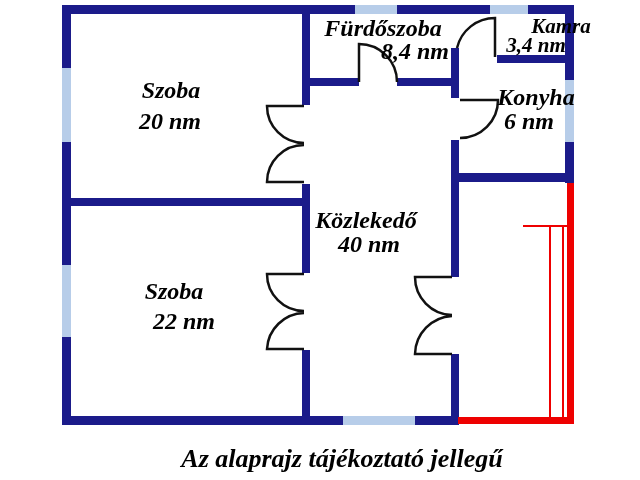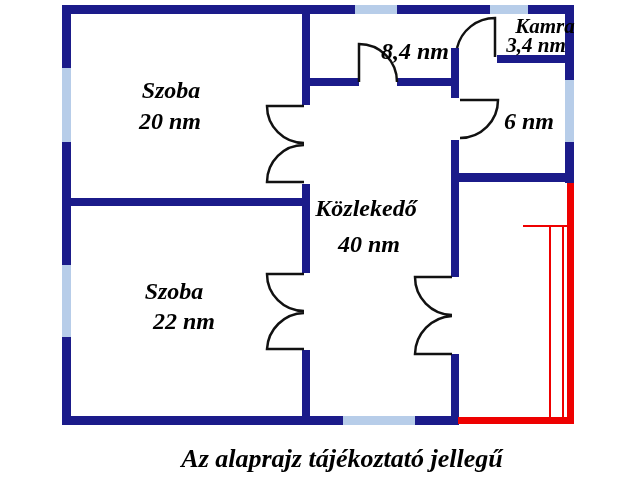--- a/index.html
+++ b/index.html
@@ -65,26 +65,28 @@
     <path d="M304 274 L267 274 A37 37 0 0 0 304 311 M304 349 L267 349 A38 38 0 0 1 304 313"></path>
     <path d="M452 277 L415 277 A38 38 0 0 0 452 315 M452 354 L415 354 A39 39 0 0 1 452 316"></path>
   </svg>
 
   <div class="lbl" style="left:171px;top:90px">Szoba</div>
   <div class="lbl" style="left:170px;top:121px">20 nm</div>
 
   <div class="lbl" style="left:174px;top:291px">Szoba</div>
   <div class="lbl" style="left:184px;top:321px">22 nm</div>
 
+  <div class="lbl" style="left:383px;top:28px">Fürdőszoba</div>
   <div class="lbl" style="left:415px;top:51px">8,4 nm</div>
 
-  <div class="lbl small" style="left:545px;top:26px">Kamra</div>
+  <div class="lbl small" style="left:561px;top:26px">Kamra</div>
   <div class="lbl small" style="left:536px;top:45px">3,4 nm</div>
 
+  <div class="lbl" style="left:536px;top:97px">Konyha</div>
   <div class="lbl" style="left:529px;top:121px">6 nm</div>
 
-  <div class="lbl" style="left:366px;top:208px">Közlekedő</div>
+  <div class="lbl" style="left:366px;top:220px">Közlekedő</div>
   <div class="lbl" style="left:369px;top:244px">40 nm</div>
 
 
   <div class="lbl caption" style="left:342px;top:459px">Az alaprajz tájékoztató jellegű</div>
 
 </div>
 
 </body></html>

